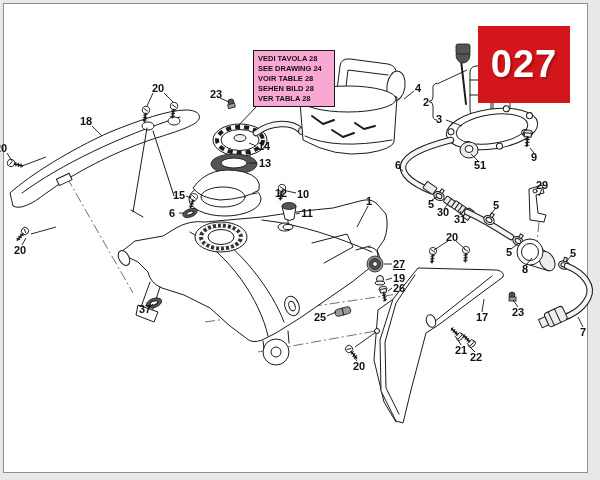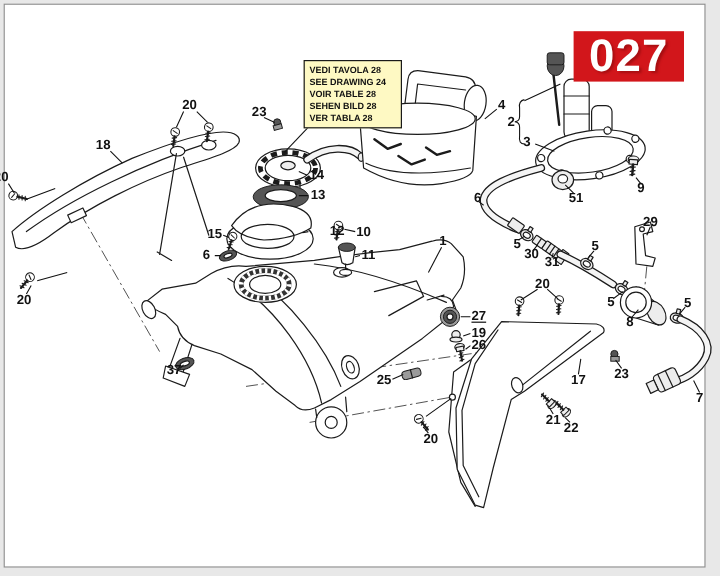--- a/index.html
+++ b/index.html
@@ -14,23 +14,23 @@
   .fl{fill:#ededed;stroke:#1b1b1b;stroke-width:1;stroke-linejoin:round;}
   .fd{fill:#555555;stroke:#1b1b1b;stroke-width:.8;}
   .fm{fill:#9a9a9a;stroke:#1b1b1b;stroke-width:.8;}
   .tube-o{fill:none;stroke:#1b1b1b;stroke-width:6.5;stroke-linecap:round;}
   .tube-i{fill:none;stroke:#f4f4f4;stroke-width:4.4;stroke-linecap:round;}
   .lead{fill:none;stroke:#111111;stroke-width:.9;}
   .dash{fill:none;stroke:#4a4a4a;stroke-width:.8;stroke-dasharray:10 3 2 3;}
   .callout{position:absolute;transform:translate(-50%,-50%);
            font-size:11px;font-weight:bold;color:#111;white-space:nowrap;}
   .notebox{position:absolute;left:253px;top:50px;width:73px;
-           border:1px solid #1a1a1a;background:#fef9c3;padding:3px 3px 2px 4px;}
+           border:1px solid #1a1a1a;background:#f9a8d4;padding:3px 3px 2px 4px;}
   .note-line{font-size:7.5px;font-weight:bold;color:#111;line-height:10px;white-space:nowrap;}
-  .badge{position:absolute;left:478px;top:26px;width:92px;height:42px;
+  .badge{position:absolute;left:478px;top:26px;width:92px;height:77px;
          display:flex;align-items:center;justify-content:center;
          font-size:38px;font-weight:800;letter-spacing:1px;
          text-shadow:2px 2px 2px rgba(90,0,0,.35);}
 </style>
 </head>
 <body>
 
 <div class="page">
   <div class="frame"></div>
 

